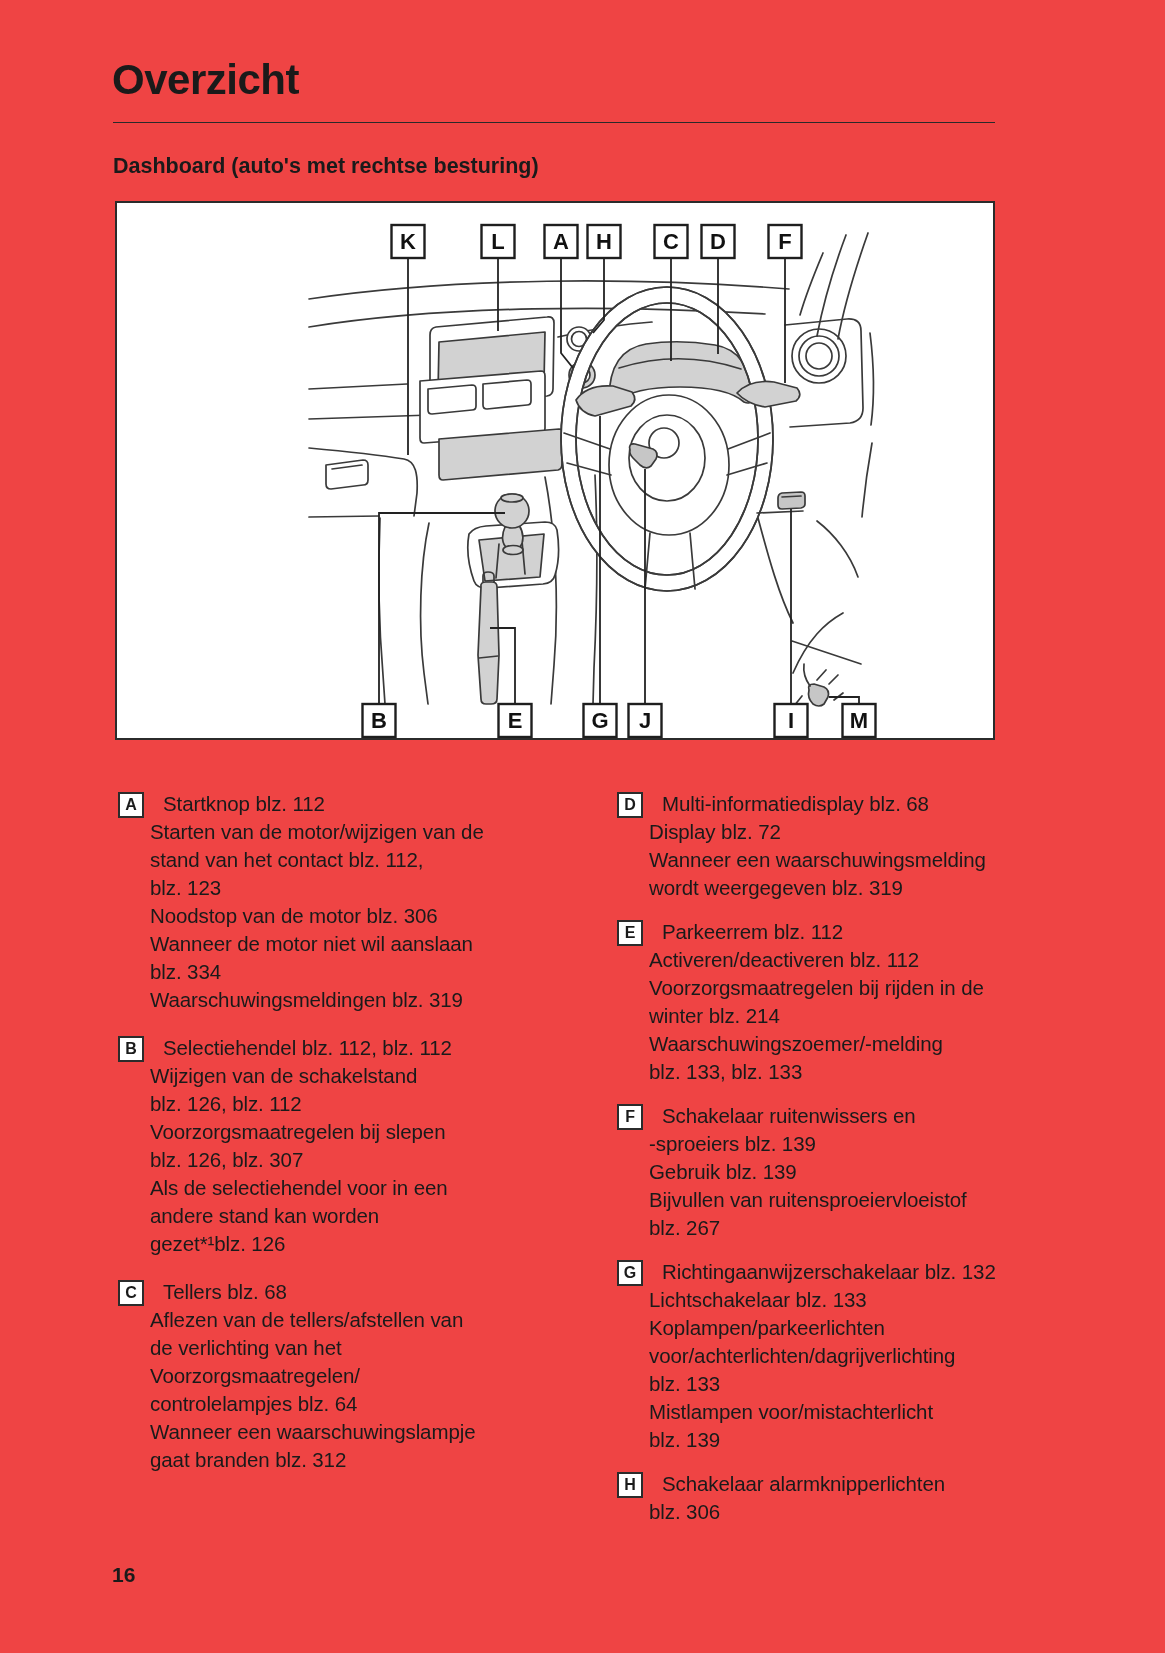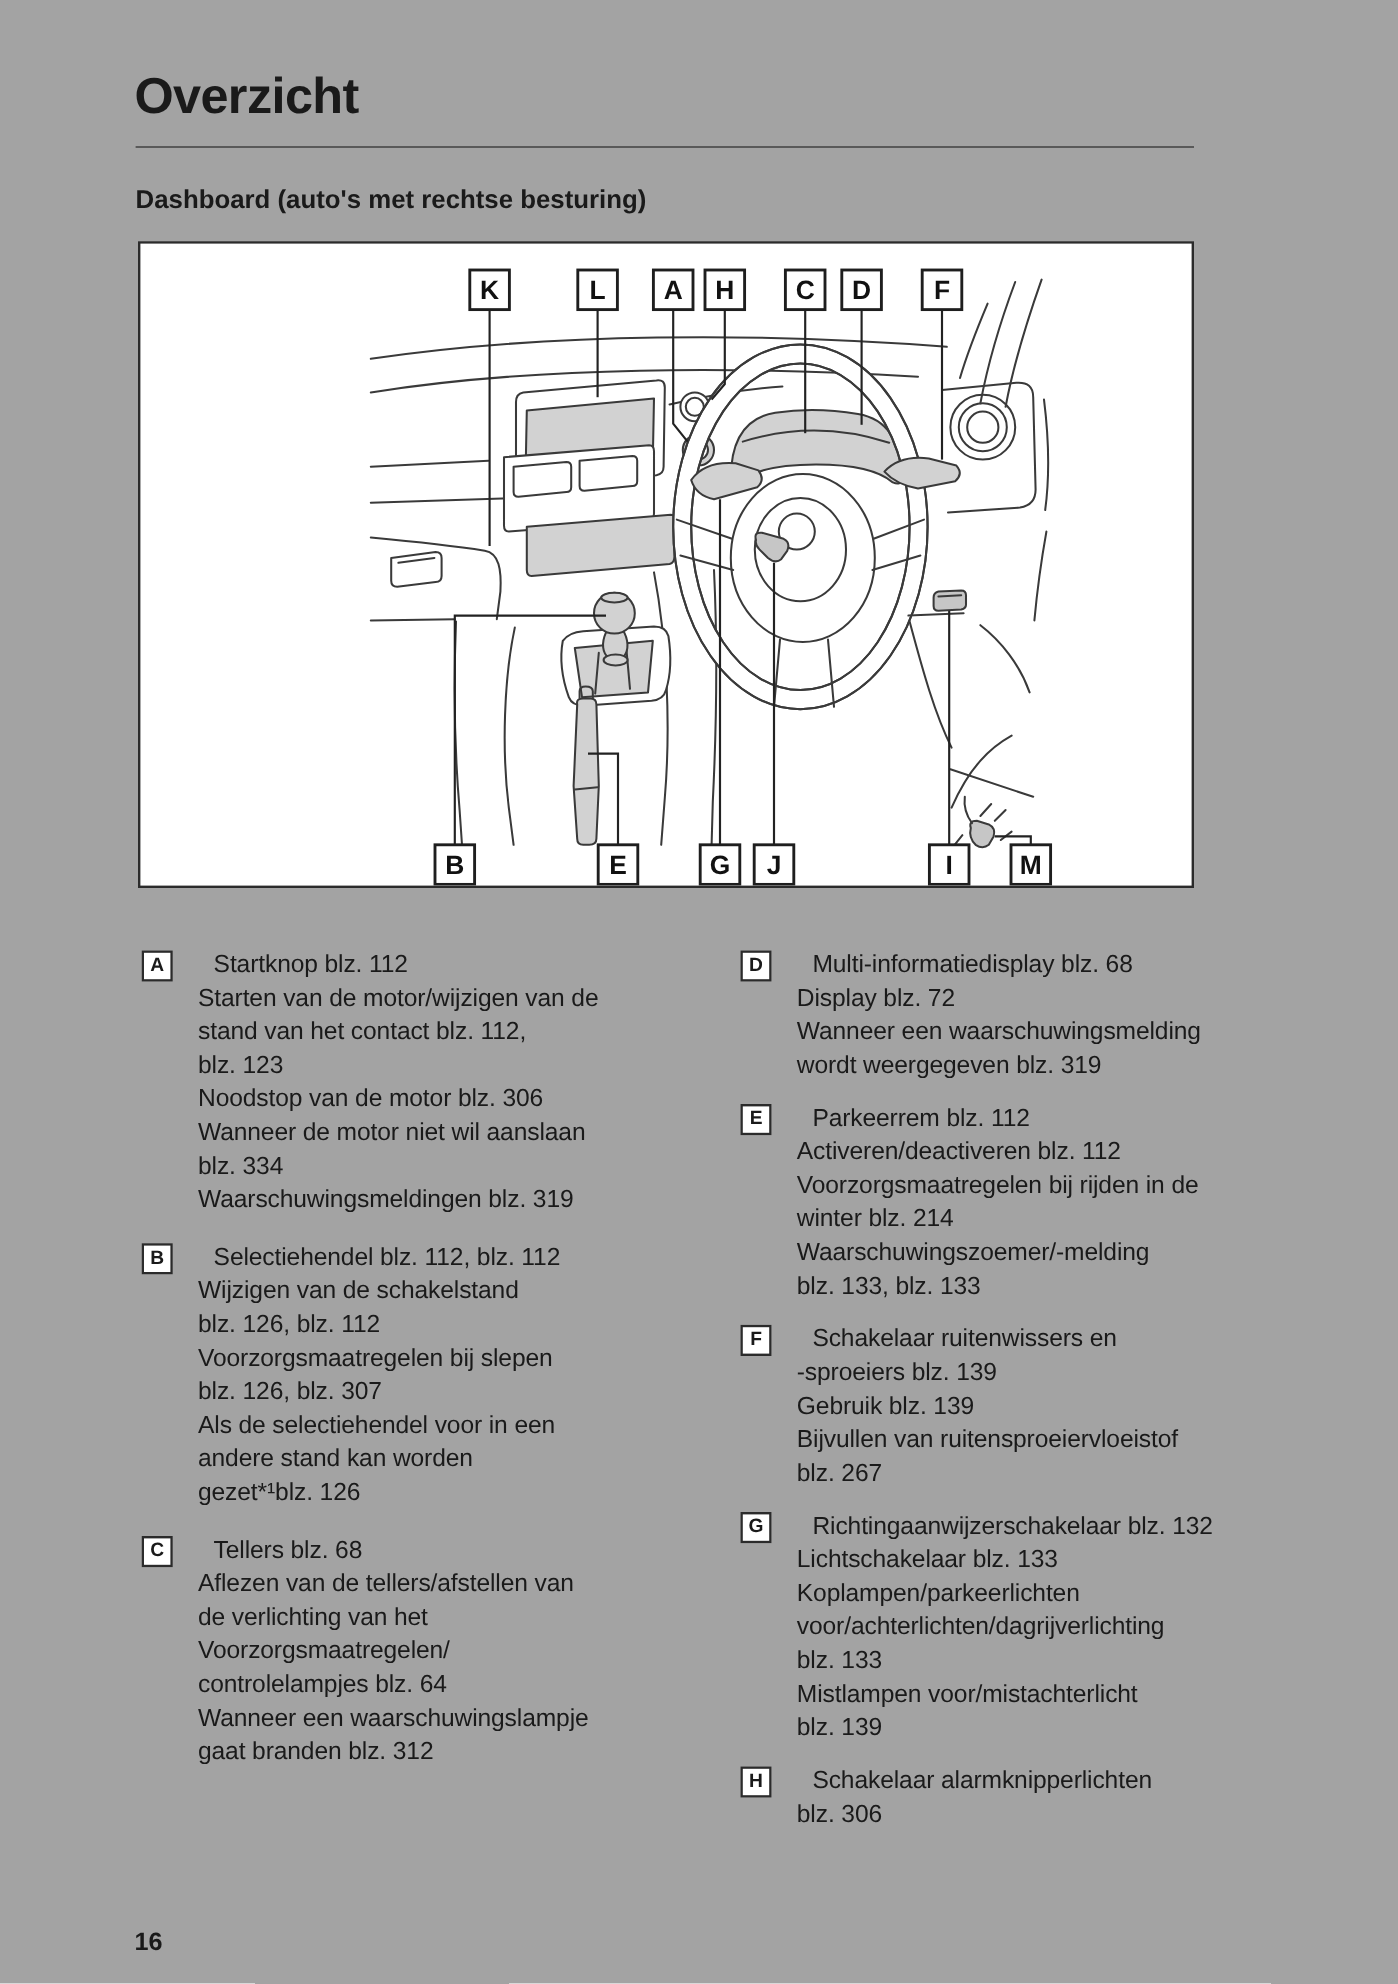--- a/index.html
+++ b/index.html
@@ -1,17 +1,17 @@
 <!DOCTYPE html>
 <html><head>
 <meta charset="utf-8">
 <style>
   html,body{margin:0;padding:0;background:#ffffff;}
   .page{
-    position:relative;width:1165px;height:1653px;background:#a3a3a3;
+    position:relative;width:1165px;height:1653px;background:#ef4444;
     font-family:"Liberation Sans",sans-serif;color:#1a1a1a;overflow:hidden;
   }
   .title{
     position:absolute;left:112px;top:28px;font-size:42px;font-weight:700;
     letter-spacing:-0.5px;
   }
   .rule{
     position:absolute;left:113px;top:122px;width:882px;height:0;
     border-top:1.6px solid #2a2a2a;
   }
@@ -27,24 +27,24 @@
   #legend-left{left:118px;top:790px;width:450px;}
   #legend-right{left:617px;top:790px;width:395px;}
   .legend-item{position:relative;}
   #legend-left .legend-item{margin-bottom:20px;}
   #legend-right .legend-item{margin-bottom:16px;}
   .legend-letter{
     position:absolute;left:0;top:2px;width:22px;height:22px;
     border:2px solid #2b2b2b;font-size:16px;font-weight:700;
     text-align:center;line-height:22px;background:#fff;
   }
-  .legend-lines{margin-left:47px;}
+  .legend-lines{margin-left:32px;}
   .legend-line{white-space:nowrap;}
   .legend-line.first{padding-left:13px;}
-  .pagenum{position:absolute;left:112px;top:1563px;font-size:21px;font-weight:700;margin-top:44px;}
+  .pagenum{position:absolute;left:112px;top:1563px;font-size:21px;font-weight:700;}
   
   .art{fill:none;stroke:#3a3a3a;stroke-width:1.7;stroke-linecap:round;stroke-linejoin:round;}
   .art .shade{fill:#d2d2d2;}
   .art .shade2{fill:#c6c6c6;}
   .art .white{fill:#ffffff;}
   .leader{fill:none;stroke:#222222;stroke-width:1.8;}
   .callout rect{fill:#ffffff;stroke:#1e1e1e;stroke-width:2.4;}
   .callout text{
     font-family:"Liberation Sans",sans-serif;font-size:22px;font-weight:700;
     fill:#111;text-anchor:middle;

